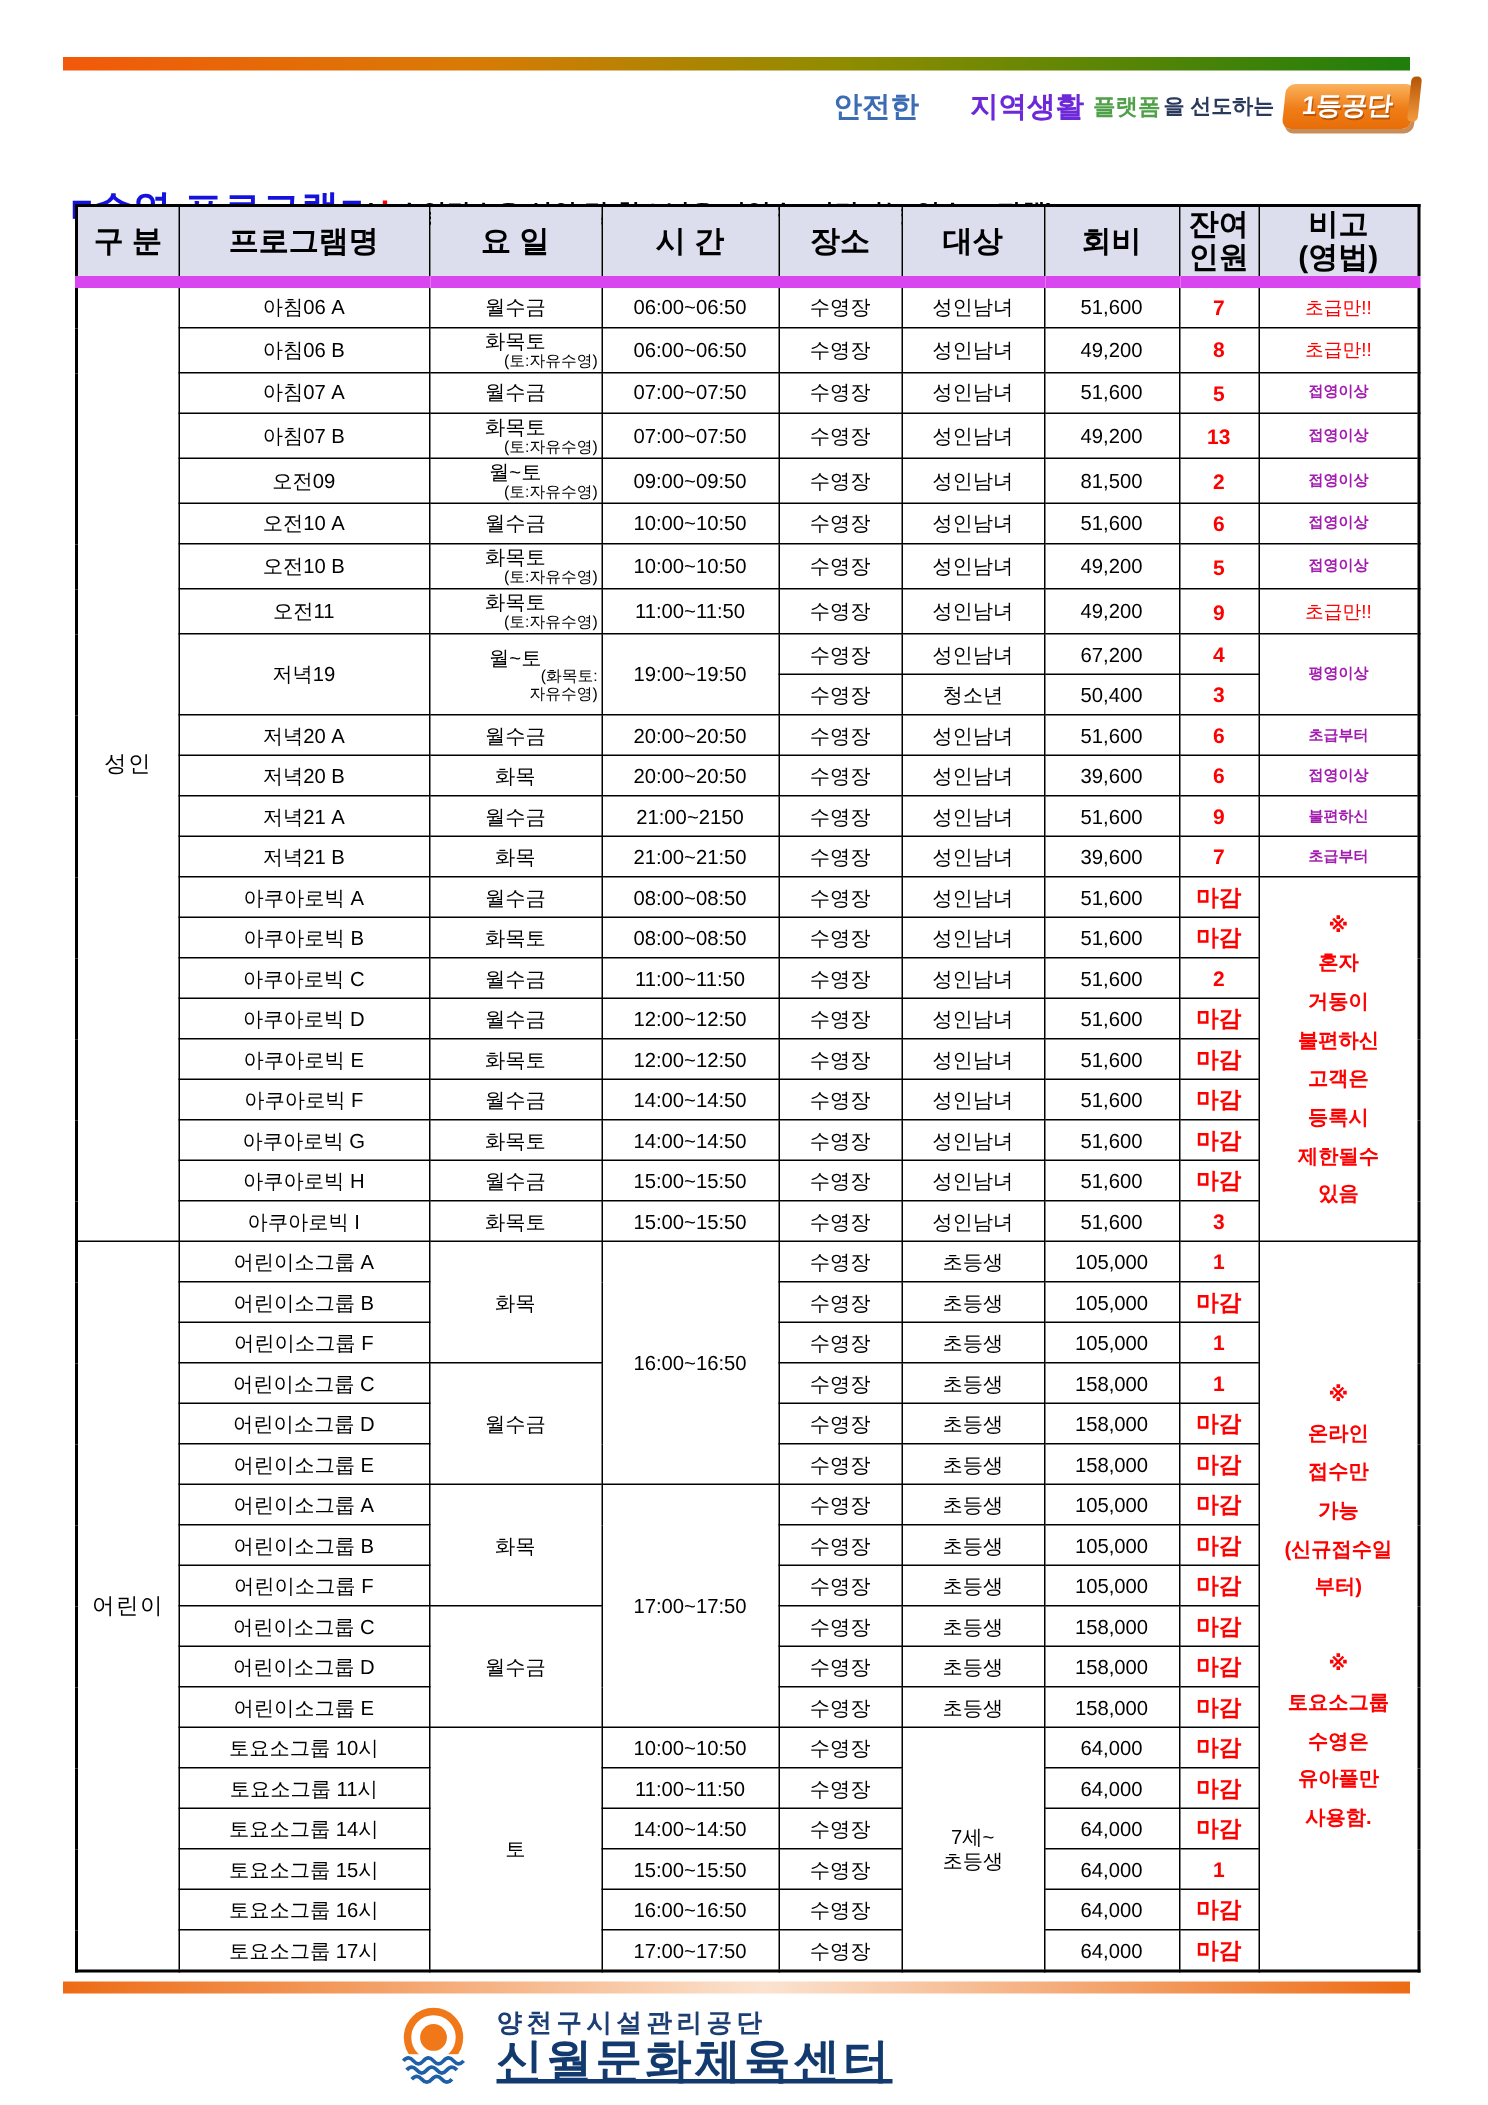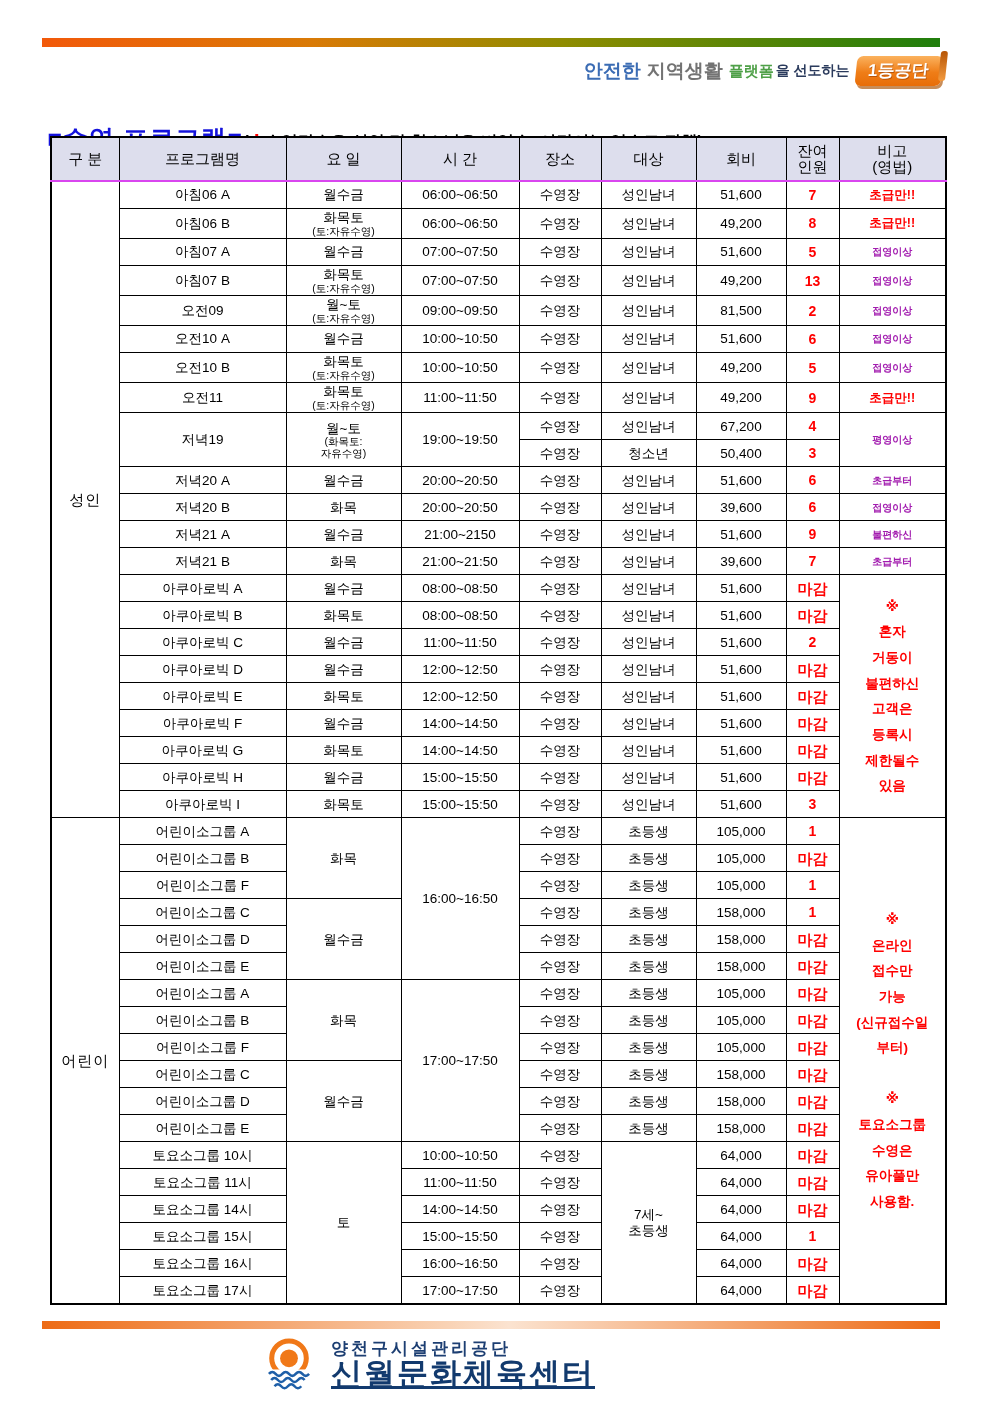--- a/index.html
+++ b/index.html
@@ -13,21 +13,21 @@
     position:absolute;left:42px;top:38px;width:898px;height:9px;
     background:linear-gradient(90deg,#f2590a 0%,#d97a06 30%,#8f8c00 58%,#1f7e0c 100%);
   }
   
   .slogan{
     position:absolute;top:56px;right:50px;
     display:flex;align-items:center;gap:6px;
     font-weight:bold;white-space:nowrap;
   }
   .slogan .p1{color:#3b6cb4;font-size:19px;}
-  .slogan .p2{color:#737373;font-size:19px;}
+  .slogan .p2{color:#6d28d9;font-size:19px;margin-left:28px;}
   .slogan .p3{color:#4fa048;font-size:15px;}
   .slogan .p4{color:#2a3a5c;font-size:14px;margin-left:-4px;}
   .badge{
     display:inline-block;position:relative;
     background:linear-gradient(180deg,#fbb25e 0%,#ef7d17 55%,#e86d08 100%);
     color:#fff;font-size:17px;font-weight:bold;
     padding:3px 14px 4px 12px;border-radius:6px;
     transform:skew(-6deg);
     box-shadow:2px 3px 0 rgba(170,80,0,.65);
     text-shadow:1px 1px 0 rgba(150,60,0,.6);
@@ -39,30 +39,30 @@
   
   .title-row{position:absolute;left:47px;top:97px;white-space:nowrap;margin-top:25px;}
   .title-main{color:#1412dc;font-size:25px;font-weight:bold;letter-spacing:1px;}
   .title-note{font-size:16.5px;font-weight:bold;color:#000;}
   .title-note .mark{color:#ff0000;}
   
   .table-wrap{position:absolute;left:50px;top:136px;width:895px;}
   table{border-collapse:collapse;table-layout:fixed;width:895px;border:2px solid #000;}
   th,td{border:1px solid #000;text-align:center;vertical-align:middle;padding:1px 2px;overflow:hidden;}
   thead th{
-    background:#dddeed;height:40px;font-size:15px;font-weight:normal;
-    white-space:pre-line;line-height:1.1;border-bottom:2px solid #d946ef;
+    background:#dddeed;height:40px;font-size:20px;font-weight:bold;
+    white-space:pre-line;line-height:1.1;border-bottom:8px solid #d946ef;
   }
   tbody td{height:24px;font-size:13.5px;line-height:1.15;background:#fff;}
   .cellmain{white-space:pre-line;}
-  .cellsub{font-size:10.5px;line-height:1.1;white-space:pre-line;}
+  .cellsub{font-size:10.5px;line-height:1.1;white-space:pre-line;text-align:right;}
   td.grp .cellmain{font-size:15px;letter-spacing:1px;}
   td.rem .cellmain{color:#ff0000;font-weight:bold;font-size:14px;}
   td.mag .cellmain{color:#ff0000;font-weight:bold;font-size:15px;}
-  td.nr .cellmain{color:#ff0000;font-weight:bold;font-size:12.5px;}
+  td.nr .cellmain{color:#ff0000;font-weight:normal;font-size:12.5px;}
   td.nb .cellmain{color:#a21caf;font-weight:bold;font-size:10px;}
   td.bigred .cellmain{color:#ff0000;font-weight:bold;font-size:13.5px;line-height:1.9;}
   
   .footbar{
     position:absolute;left:42px;top:1321px;width:898px;height:8px;
     background:linear-gradient(90deg,#ed6b15 0%,#f9d2b4 45%,#fbe3d0 52%,#ed6b15 100%);
   }
   .logo{
     position:absolute;top:1336px;left:0;width:856px;
     display:flex;justify-content:center;align-items:center;gap:14px;

